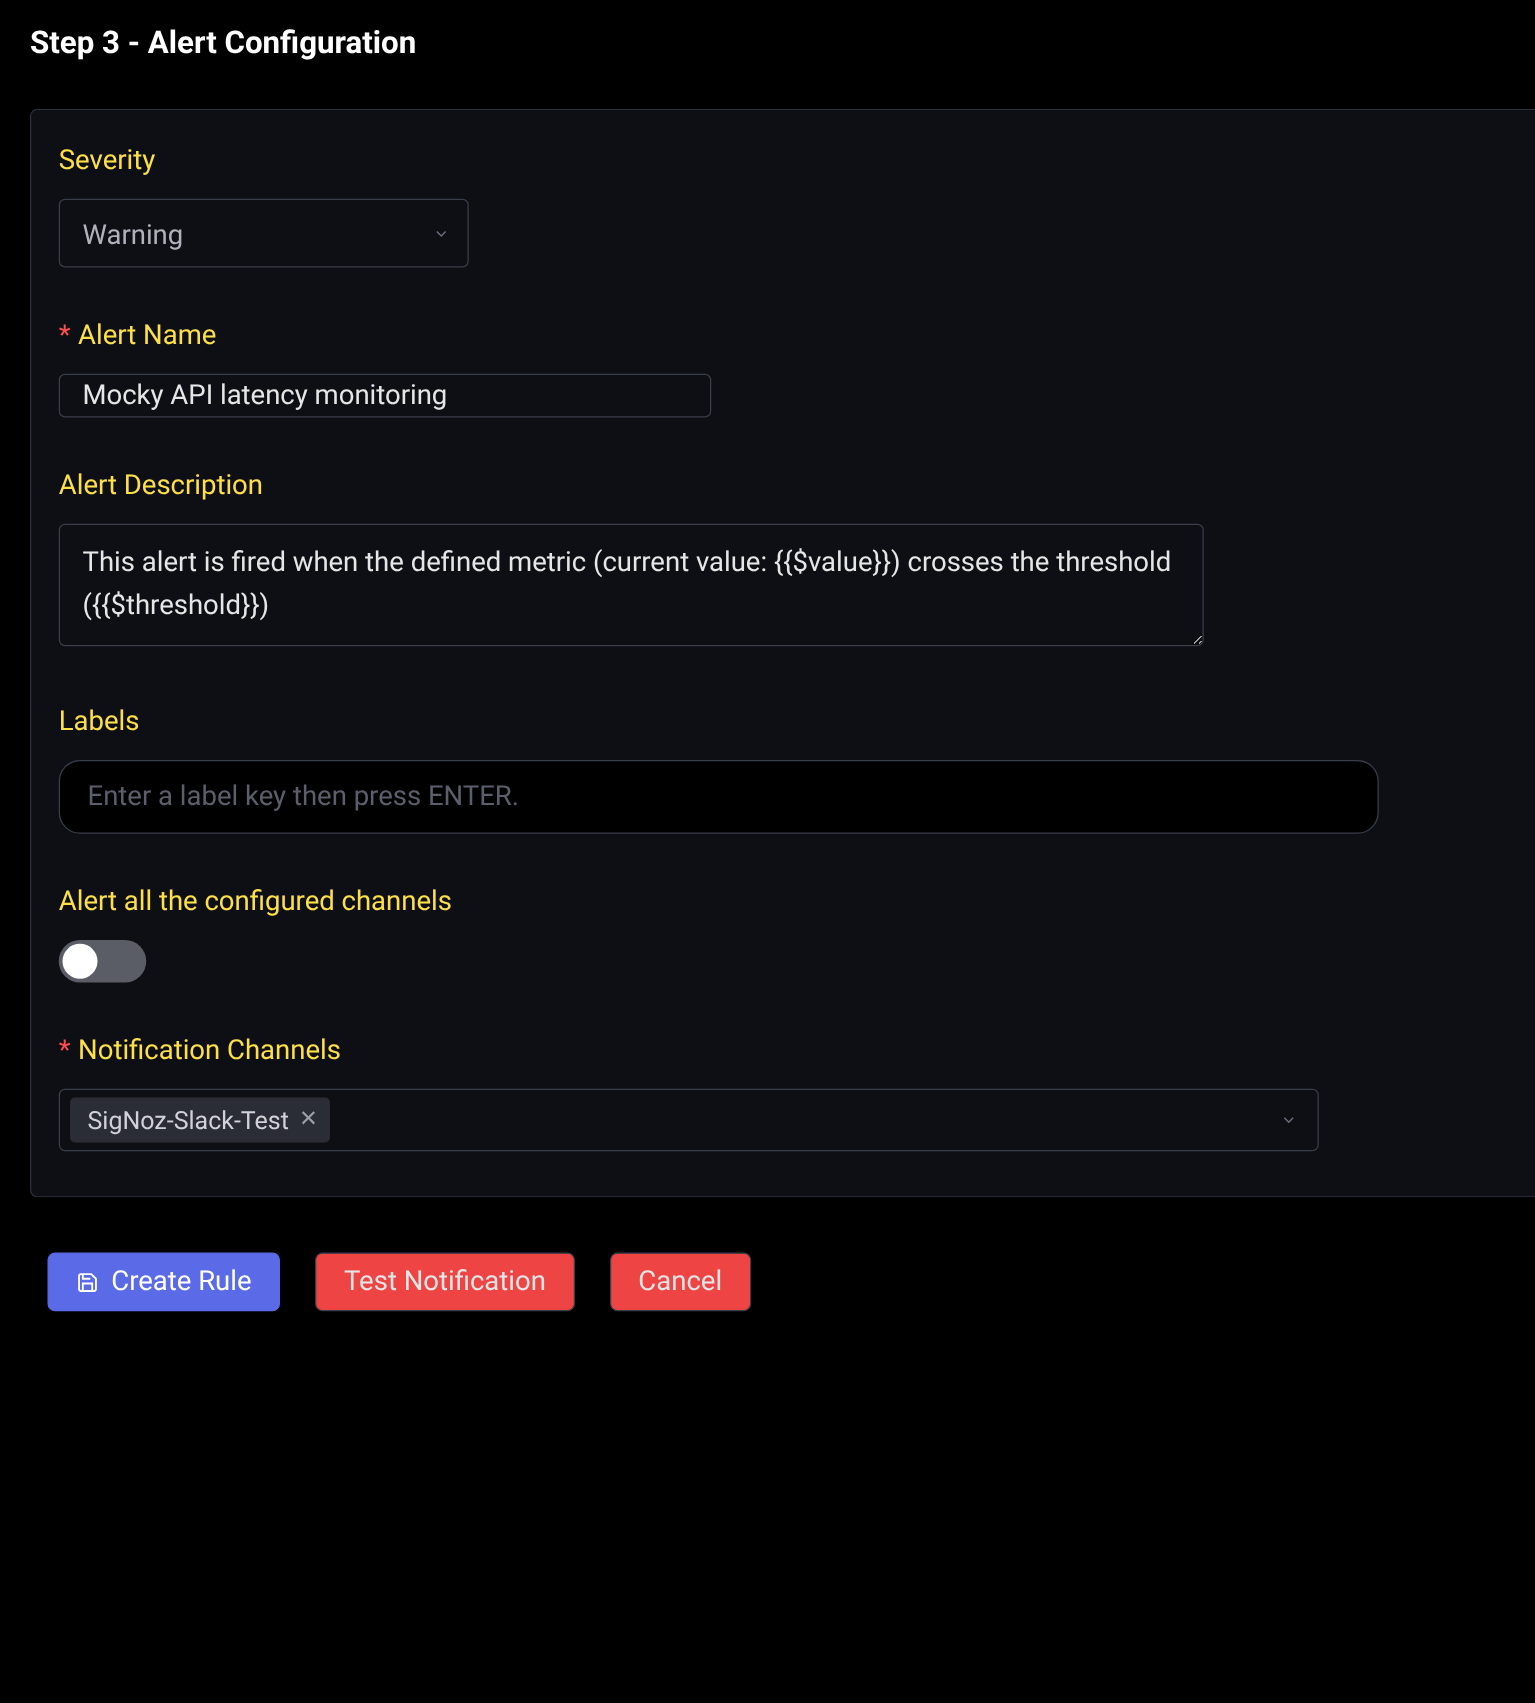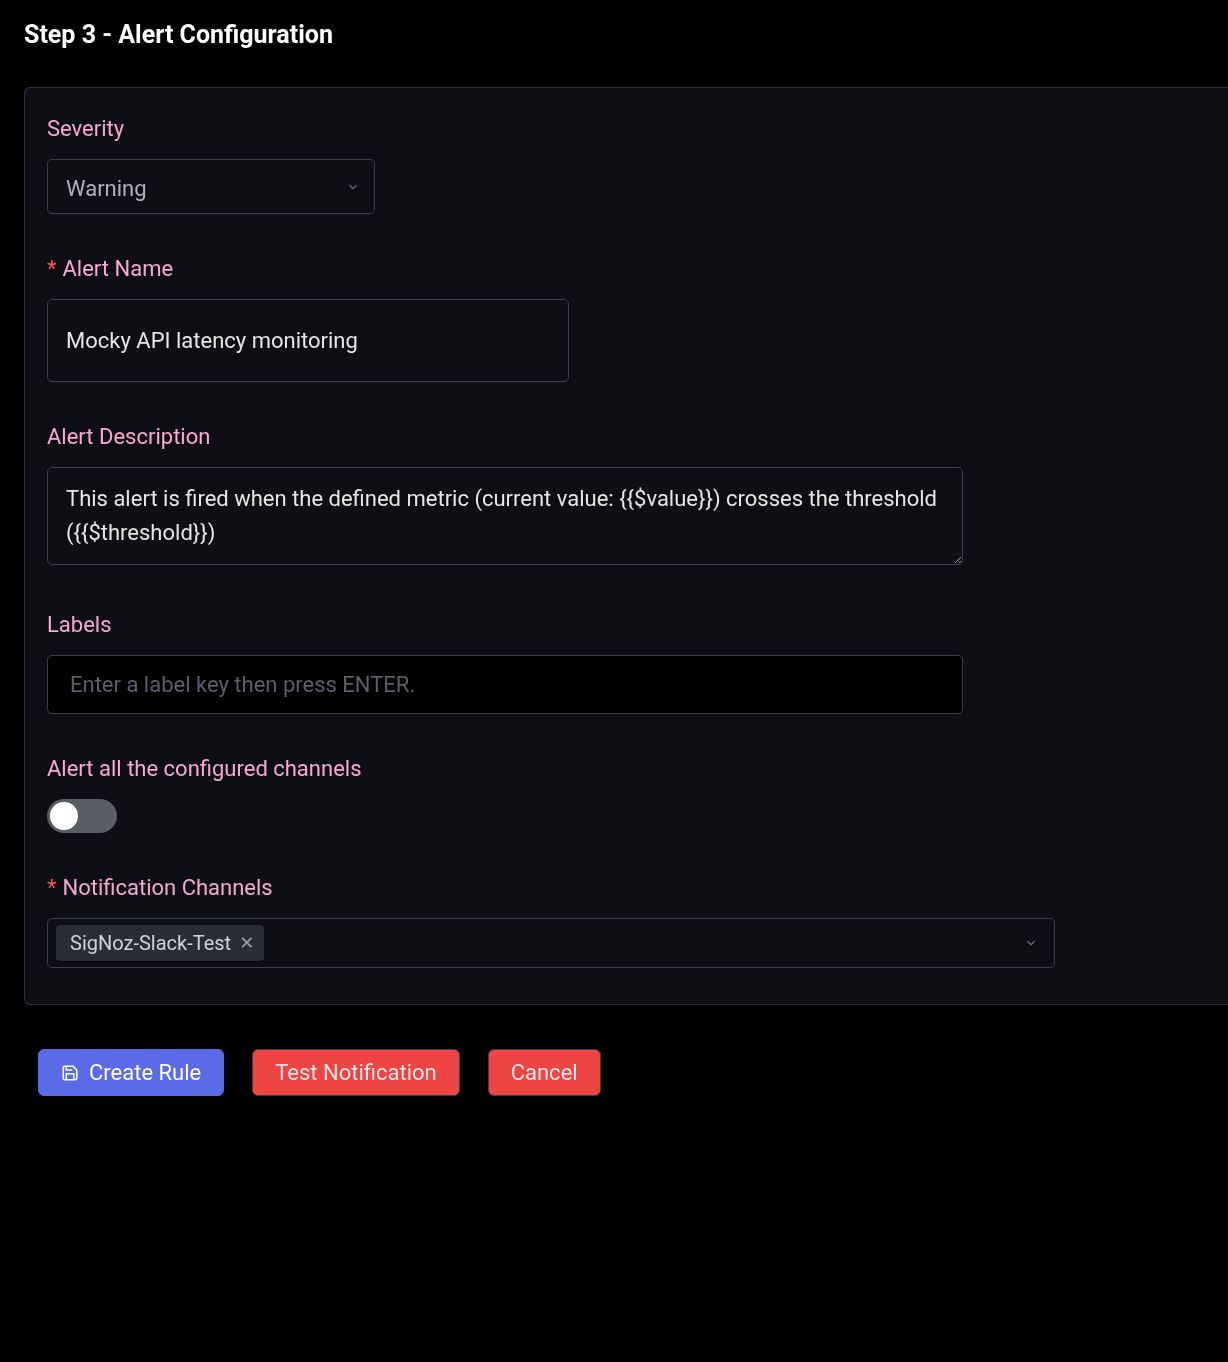--- a/index.html
+++ b/index.html
@@ -23,21 +23,21 @@
     border-radius: 6px 0 0 6px;
     border-right: none;
     background: #0e0f14;
     padding: 28px 22px 36px 22px;
     margin-bottom: 44px;
   }
   .field { margin-bottom: 42px; }
   .field:last-child { margin-bottom: 0; }
   .label {
     font-size: 22px;
-    color: #f9a8d4;
+    color: #fde047;
     margin-bottom: 18px;
   }
   .required::before {
     content: "*";
     color: #ff4d4f;
     margin-right: 6px;
   }
   .select {
     position: relative;
     width: 328px;
@@ -56,21 +56,21 @@
     transform: translateY(-50%);
     width: 14px;
     height: 14px;
     color: #6c6f7e;
   }
   .text-input {
     width: 522px;
     border: 1px solid #3a3d4a;
     border-radius: 5px;
     background: #0e0f14;
-    padding: 28px 18px;
+    padding: 4px 18px;
     color: #e6e6e6;
     font-size: 22px;
     outline: none;
     font-family: inherit;
   }
   .textarea {
     width: 916px;
     max-width: 100%;
     min-height: 88px;
     border: 1px solid #3a3d4a;
@@ -78,24 +78,24 @@
     background: #0e0f14;
     padding: 14px 18px;
     color: #e6e6e6;
     font-size: 22px;
     line-height: 1.55;
     outline: none;
     font-family: inherit;
     resize: both;
   }
   .tag-input {
-    width: 916px;
+    width: 1056px;
     max-width: 100%;
     border: 1px solid #3a3d4a;
-    border-radius: 5px;
+    border-radius: 17px;
     background: #000000;
     padding: 16px 22px;
     color: #ec4899;
     font-size: 22px;
     outline: none;
     font-family: inherit;
   }
   .tag-input::placeholder { color: #5c5f6b; }
   .switch {
     width: 70px;

